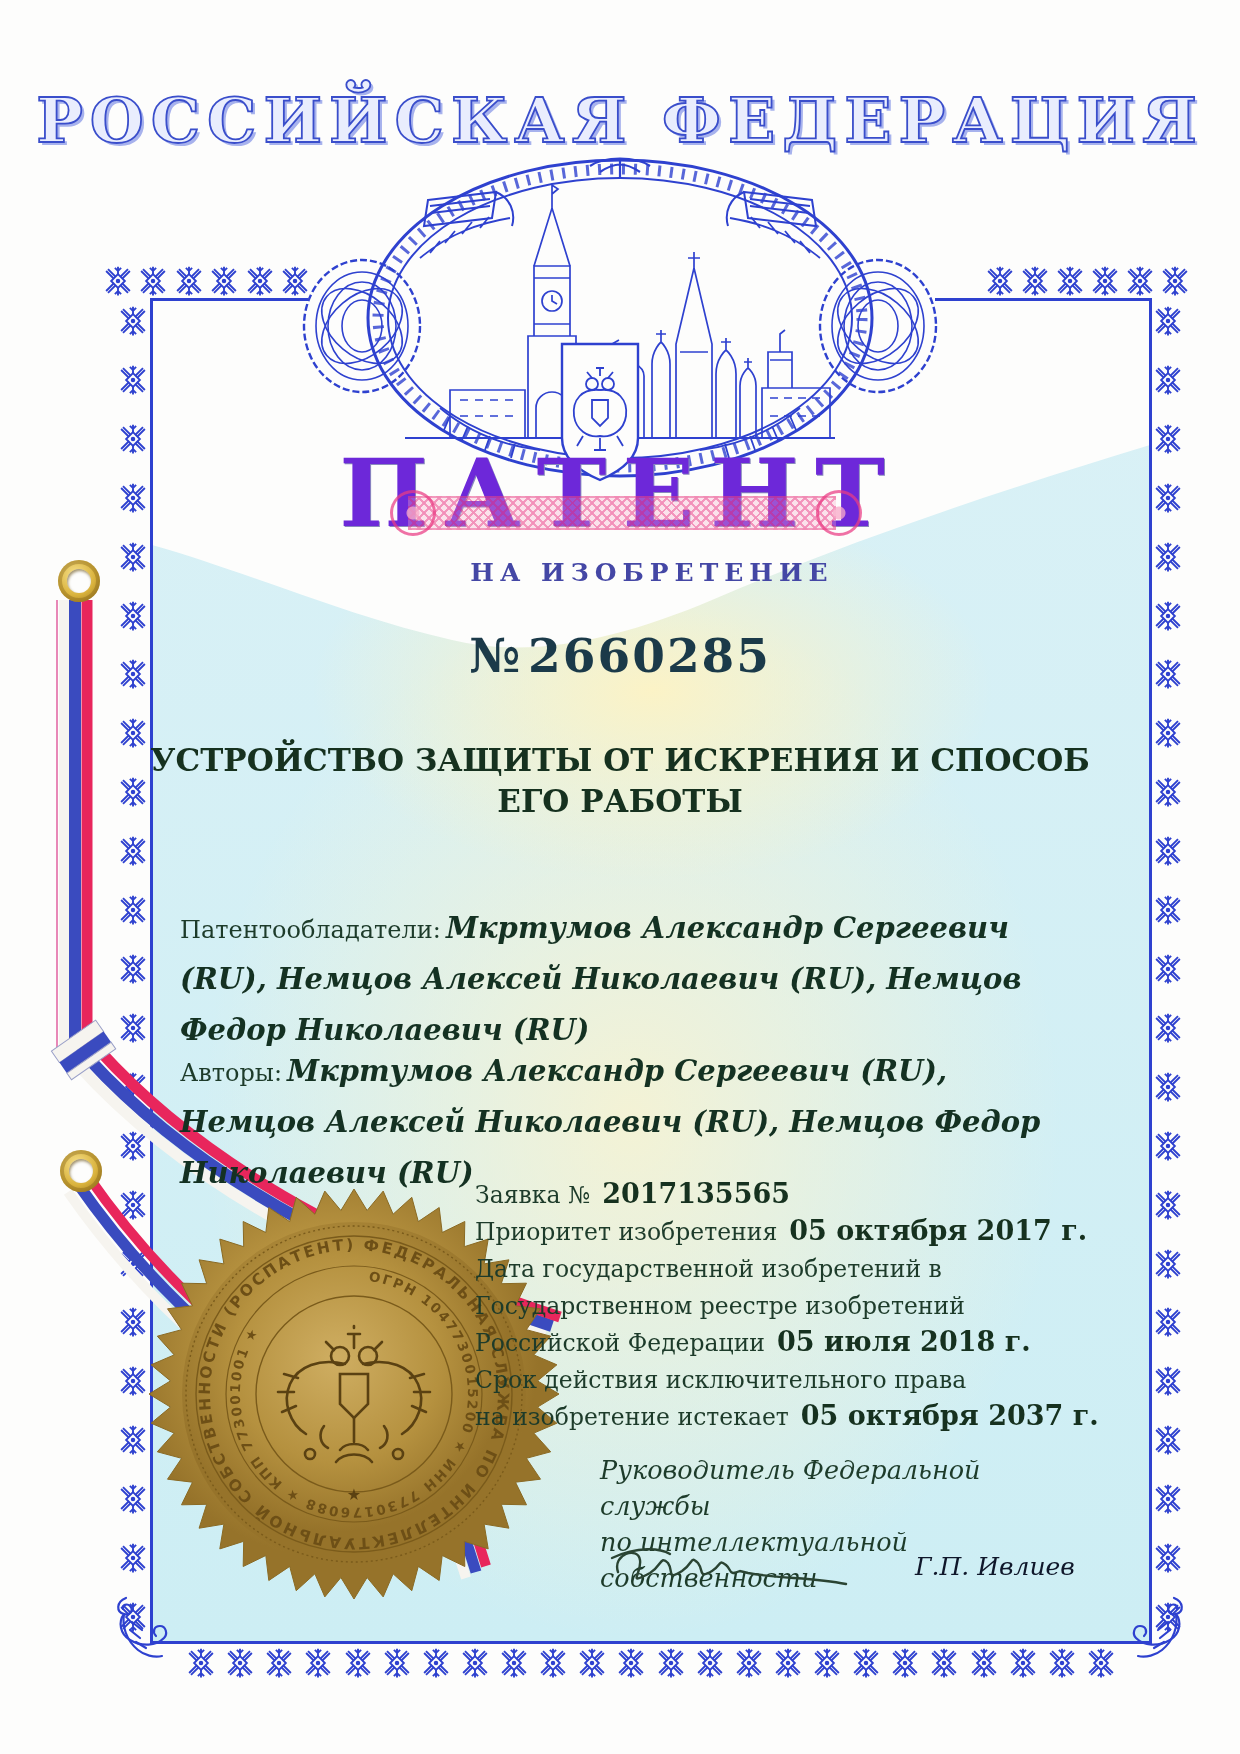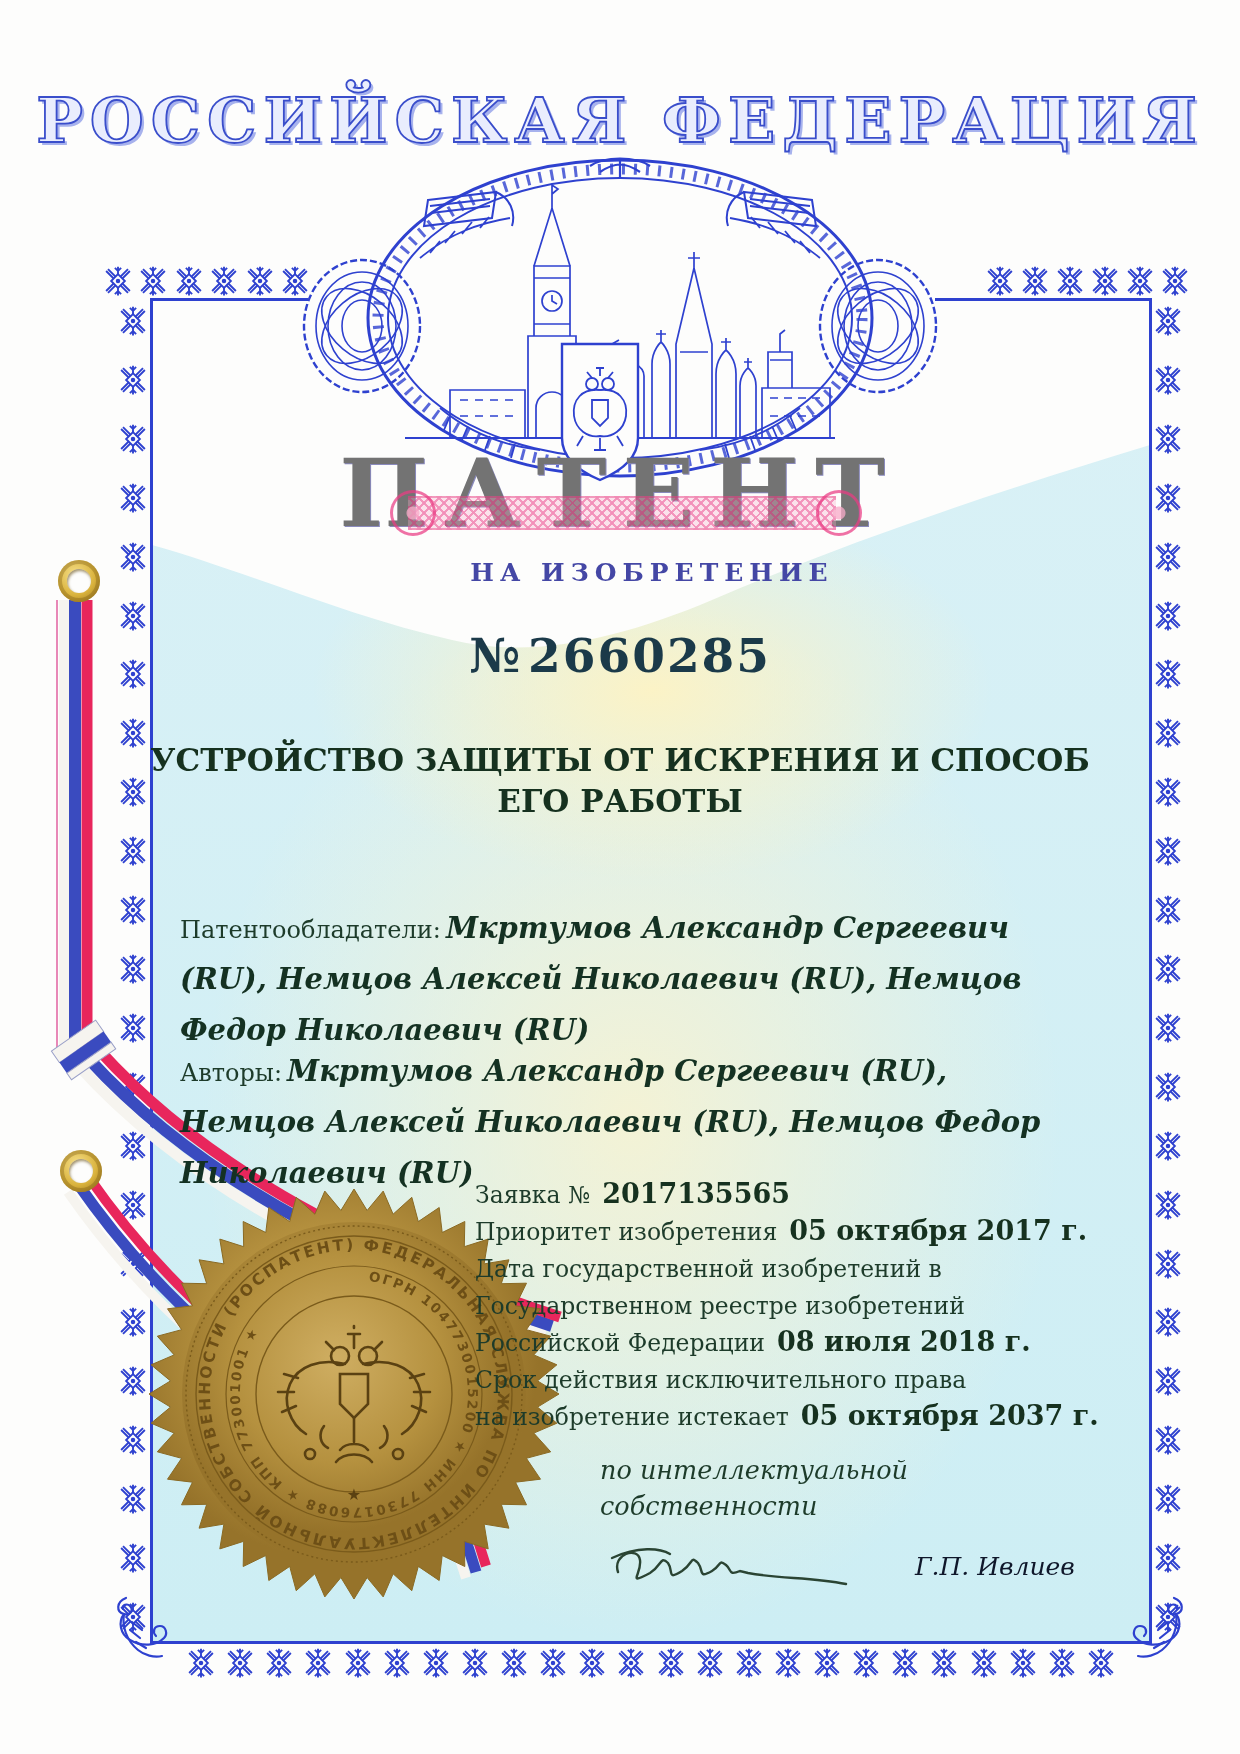--- a/index.html
+++ b/index.html
@@ -19,21 +19,21 @@
   .rosette{width:30px;height:30px;flex:0 0 auto;}
   .flourish{position:absolute;z-index:2;width:64px;height:68px;}
   .flourish.flip{transform:scaleX(-1);}
   
   .country{position:absolute;left:0;top:84px;width:100%;text-align:center;z-index:5;
     font-size:62px;font-weight:bold;letter-spacing:7px;color:#e9edfd;
     -webkit-text-stroke:1.8px #3a4ecb;text-shadow:3px 3px 0 rgba(96,116,224,.55);}
   .emblem{position:absolute;left:300px;top:138px;width:640px;height:356px;z-index:3;}
   
   .patent-wrap{position:absolute;left:0;top:438px;width:100%;text-align:center;z-index:5;}
-  .patent-word{font-size:94px;font-weight:bold;letter-spacing:16px;color:#737373;
+  .patent-word{font-size:94px;font-weight:bold;letter-spacing:16px;color:#6d28d9;
     text-shadow:1px 1px 0 #8a8abd;}
   .patent-band{position:absolute;left:408px;top:58px;width:428px;height:30px;z-index:6;opacity:.6;
     background:
       repeating-linear-gradient(45deg, rgba(236,70,140,.9) 0 2px, rgba(255,255,255,0) 2px 7px),
       repeating-linear-gradient(-45deg, rgba(236,70,140,.9) 0 2px, rgba(255,255,255,0) 2px 7px),
       linear-gradient(rgba(248,170,200,.55),rgba(248,170,200,.55));
     border-top:2px solid rgba(232,60,130,.8);border-bottom:2px solid rgba(232,60,130,.8);}
   .band-end{position:absolute;top:44px;width:40px;height:40px;border:3px solid rgba(234,60,132,.85);
     border-radius:50%;z-index:6;opacity:.85;
     background:radial-gradient(circle at 50% 50%, rgba(248,170,200,.9) 0 6px, transparent 7px);}
@@ -475,26 +475,27 @@
   <div class="para authors">
     <span class="lbl">Авторы:</span>
     <span class="names">Мкртумов Александр Сергеевич (RU), Немцов Алексей Николаевич (RU), Немцов Федор Николаевич (RU)</span>
   </div>
 
   <div class="details">
     <div class="dline"><span>Заявка №</span><span class="dval">2017135565</span></div>
     <div class="dline"><span>Приоритет изобретения</span><span class="dval">05 октября 2017 г.</span></div>
     <div class="dline"><span>Дата государственной изобретений в</span><span class="dval"></span></div>
     <div class="dline"><span>Государственном реестре изобретений</span><span class="dval"></span></div>
-    <div class="dline"><span>Российской Федерации</span><span class="dval">08 июля 2018 г.</span></div>
+    <div class="dline"><span>Российской Федерации</span><span class="dval">05 июля 2018 г.</span></div>
     <div class="dline"><span>Срок действия исключительного права</span><span class="dval"></span></div>
     <div class="dline"><span>на изобретение истекает</span><span class="dval">05 октября 2037 г.</span></div>
   </div>
 
   <div class="sig-role">
+    <div>Руководитель Федеральной службы</div>
     <div>по интеллектуальной собственности</div>
   </div>
   <svg class="sig-svg" viewBox="0 0 250 64">
     <g stroke="#2a4433" fill="none" stroke-width="2.4" stroke-linecap="round">
       <path d="M4 18 C30 6 52 8 62 14"></path>
       <path d="M10 32 C4 14 30 6 32 20 C34 34 18 46 42 33 C54 26 52 15 60 23 C66 31 58 41 74 31 C86 23 82 15 90 23 C96 31 90 39 104 31 C114 25 110 19 118 25 C124 30 120 36 132 31 L140 33 C172 39 204 37 238 44"></path>
     </g>
   </svg>
   <div class="signer">Г.П. Ивлиев</div>
 

